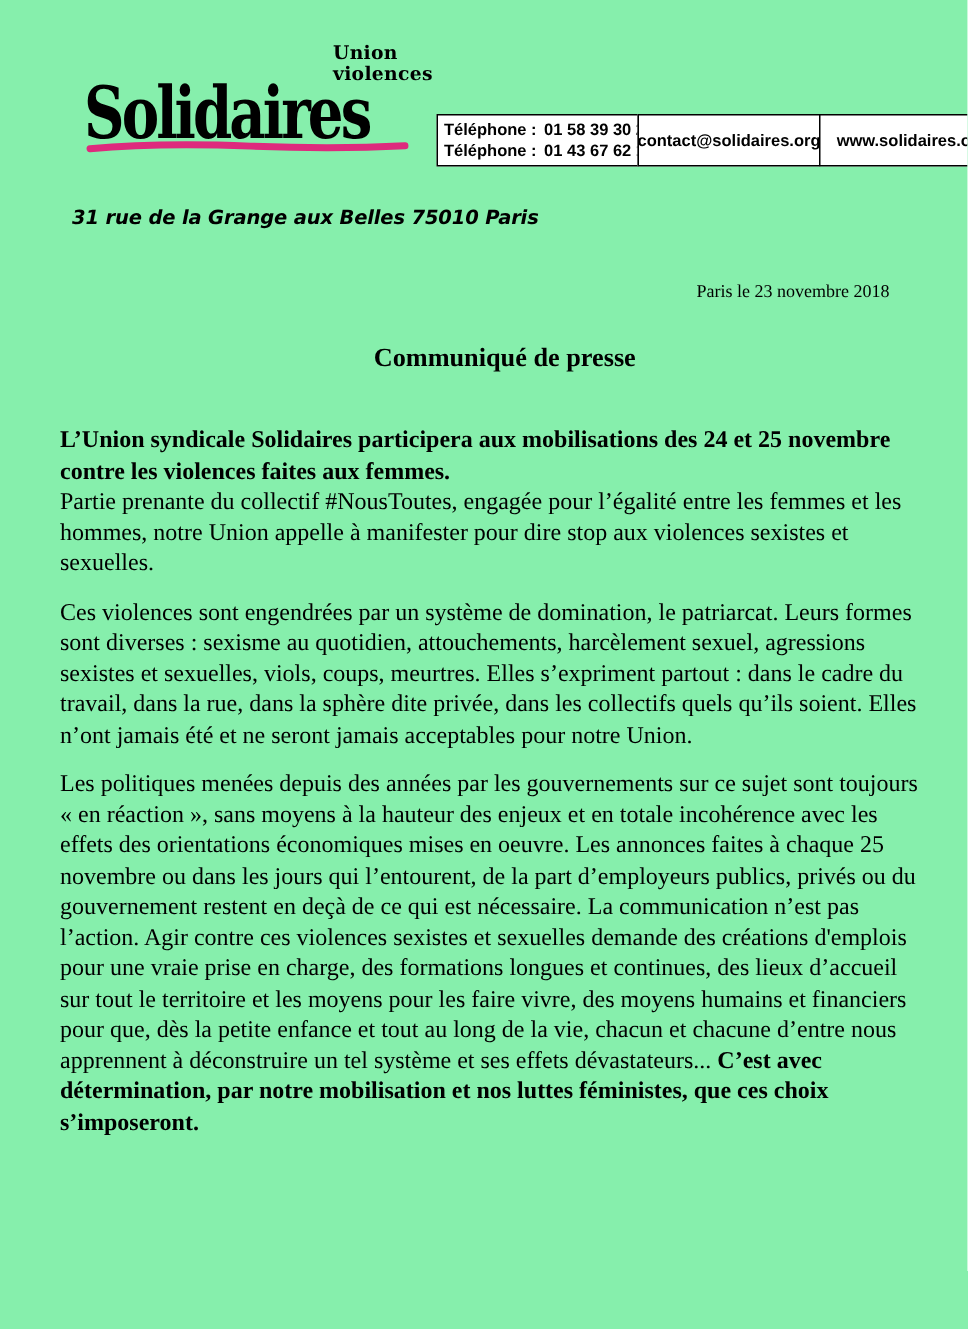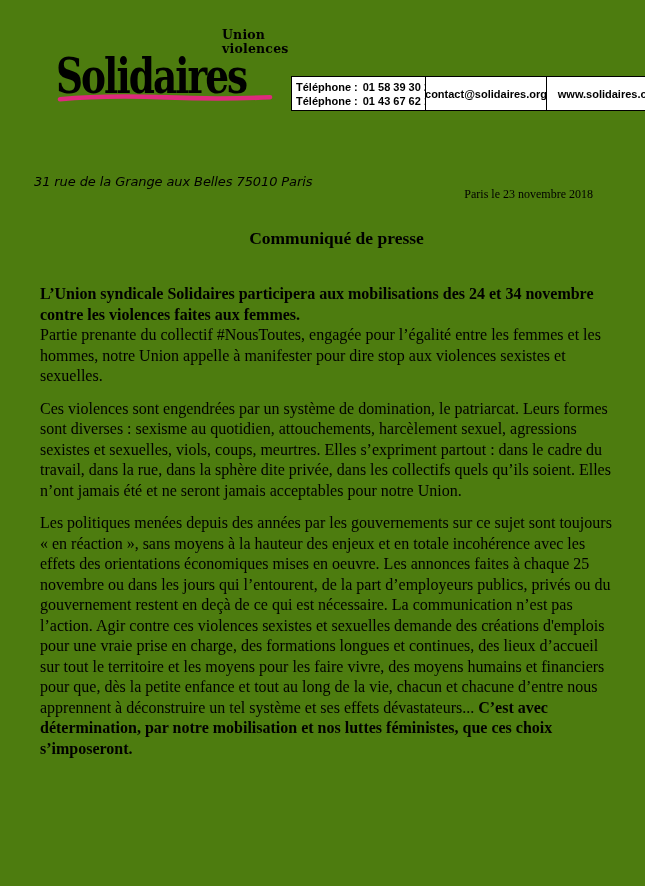--- a/index.html
+++ b/index.html
@@ -1,19 +1,19 @@
 <!DOCTYPE html>
 <html lang="fr"><head>
 <meta charset="utf-8">
 <style>
   html, body { margin:0; padding:0; background:#ffffff; }
   .page {
     position:relative;
     width:645px; height:886px;
-    background:#4d7c0f;
+    background:#86efac;
     color:#000;
     font-family:"Liberation Serif", serif;
     overflow:hidden;
   }
 
   
   .logo { position:absolute; left:56px; top:22px; width:220px; height:84px; }
   .logo-union {
     position:absolute; left:166px; top:6px;
     font-family:"DejaVu Serif", serif;
@@ -47,24 +47,24 @@
     align-items:flex-start; justify-content:center;
     padding:2px 4px; gap:2px;
   }
   .contact-row { display:flex; gap:5px; white-space:nowrap; }
   .contact-row .lbl { min-width:52px; }
   .cell-email { width:122px; }
   .cell-web   { width:124px; }
 
   
   .address {
-    position:absolute; left:34px; top:138px;
+    position:absolute; left:48px; top:138px;
     font-family:"DejaVu Sans", sans-serif;
-    font-weight:normal; font-style:italic;
-    font-size:13px; letter-spacing:-0.1px;margin-top:36px;
+    font-weight:bold; font-style:italic;
+    font-size:13px; letter-spacing:-0.1px;
   }
   .dateline {
     position:absolute; top:187px; right:52px;
     font-size:12px;
   }
   .title {
     position:absolute; top:228px; left:0; width:100%;
     margin:0; padding-left:28px; box-sizing:border-box;
     text-align:center;
     font-size:17.5px; font-weight:bold;
@@ -115,21 +115,21 @@
   </div>
 
   <div class="address">31 rue de la Grange aux Belles 75010 Paris</div>
 
   <div class="dateline">Paris le 23 novembre 2018</div>
 
   <h1 class="title">Communiqué de presse</h1>
 
   <main class="body-text">
     <p class="para">
-      <span class="bold-lead">L’Union syndicale Solidaires participera aux mobilisations des 24 et 34 novembre contre les violences faites aux femmes.</span>
+      <span class="bold-lead">L’Union syndicale Solidaires participera aux mobilisations des 24 et 25 novembre contre les violences faites aux femmes.</span>
       <span>Partie prenante du collectif #NousToutes, engagée pour l’égalité entre les femmes et les hommes, notre Union appelle à manifester pour dire stop aux violences sexistes et sexuelles.</span>
     </p>
     <p class="para">Ces violences sont engendrées par un système de domination, le patriarcat. Leurs formes sont diverses : sexisme au quotidien, attouchements, harcèlement sexuel, agressions sexistes et sexuelles, viols, coups, meurtres. Elles s’expriment partout : dans le cadre du travail, dans la rue, dans la sphère dite privée, dans les collectifs quels qu’ils soient. Elles n’ont jamais été et ne seront jamais acceptables pour notre Union.</p>
     <p class="para">
       <span>Les politiques menées depuis des années par les gouvernements sur ce sujet sont toujours « en réaction », sans moyens à la hauteur des enjeux et en totale incohérence avec les effets des orientations économiques mises en oeuvre. Les annonces faites à chaque 25 novembre ou dans les jours qui l’entourent, de la part d’employeurs publics, privés ou du gouvernement restent en deçà de ce qui est nécessaire. La communication n’est pas l’action. Agir contre ces violences sexistes et sexuelles demande des créations d'emplois pour une vraie prise en charge, des formations longues et continues, des lieux d’accueil sur tout le territoire et les moyens pour les faire vivre, des moyens humains et financiers pour que, dès la petite enfance et tout au long de la vie, chacun et chacune d’entre nous apprennent à déconstruire un tel système et ses effets dévastateurs... </span>
       <span class="bold-close">C’est avec détermination, par notre mobilisation et nos luttes féministes, que ces choix s’imposeront.</span>
     </p>
   </main>
 
 </div>

